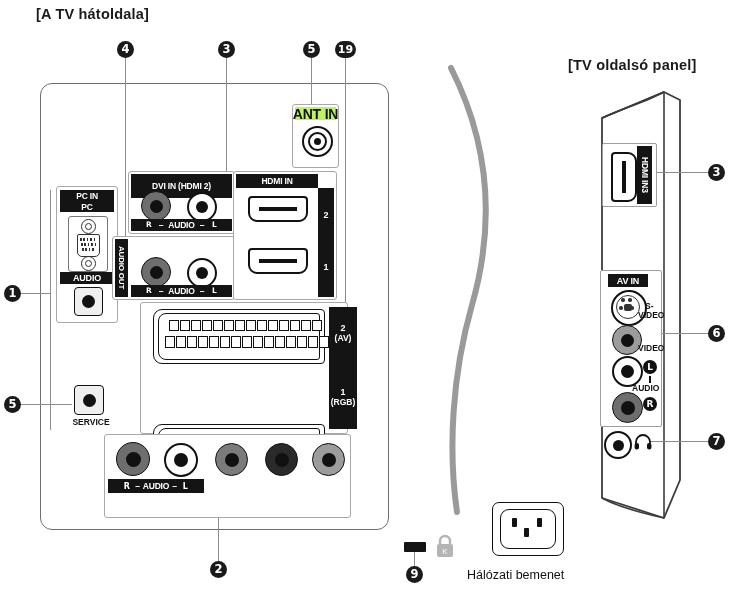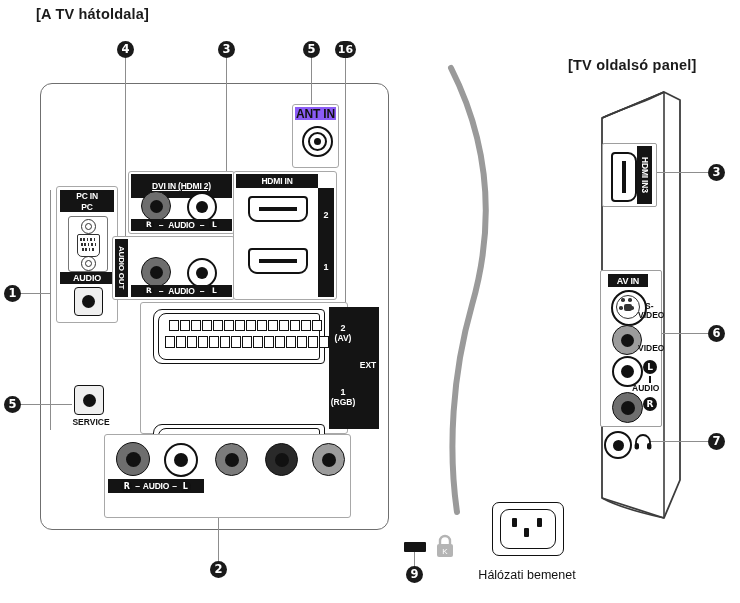--- a/index.html
+++ b/index.html
@@ -94,27 +94,27 @@
 <div class="abs lead v" style="left:311px;top:58px;height:46px;"></div>
 <div class="abs lead v" style="left:345px;top:58px;height:250px;"></div>
 <div class="abs lead h" style="left:20px;top:293px;width:30px;"></div>
 <div class="abs lead v" style="left:50px;top:190px;height:240px;"></div>
 <div class="abs lead h" style="left:20px;top:404px;width:52px;"></div>
 <div class="abs lead v" style="left:218px;top:515px;height:46px;"></div>
 
 <div class="abs bullet" style="left:117px;top:41px;">4</div>
 <div class="abs bullet" style="left:218px;top:41px;">3</div>
 <div class="abs bullet" style="left:303px;top:41px;">5</div>
-<div class="abs bullet wide" style="left:335px;top:41px;">16</div>
+<div class="abs bullet wide" style="left:335px;top:41px;">19</div>
 <div class="abs bullet" style="left:4px;top:285px;">1</div>
 <div class="abs bullet" style="left:4px;top:396px;">5</div>
 <div class="abs bullet" style="left:210px;top:561px;">2</div>
 
 <div class="abs shell" style="left:292px;top:104px;width:45px;height:62px;">
-  <div class="barlabel" style="position:absolute;left:2px;top:2px;width:41px;height:13px;background:#8b5cf6;color:#111;font-size:12px;">ANT IN</div>
+  <div class="barlabel" style="position:absolute;left:2px;top:2px;width:41px;height:13px;background:#bef264;color:#111;font-size:14px;">ANT IN</div>
   <div class="coax" style="position:absolute;left:9px;top:21px;width:27px;height:27px;">
     <div class="c2" style="width:15px;height:15px;">
       <div class="c3" style="width:7px;height:7px;"></div>
     </div>
   </div>
 </div>
 
 <div class="abs shell" style="left:56px;top:186px;width:60px;height:135px;">
   <div class="barlabel" style="position:absolute;left:3px;top:3px;width:54px;height:11px;">PC IN</div>
   <div class="barlabel" style="position:absolute;left:3px;top:14px;width:54px;height:11px;">PC</div>
@@ -139,21 +139,21 @@
 </div>
 
 <div class="abs" style="left:70px;top:385px;width:42px;height:42px;">
   <div class="plate" style="width:28px;height:28px;margin-left:4px;">
     <div class="hole" style="width:13px;height:13px;"></div>
   </div>
   <div class="ticklabel" style="text-align:center;margin-top:2px;">SERVICE</div>
 </div>
 
 <div class="abs shell" style="left:128px;top:171px;width:105px;height:61px;">
-  <div class="barlabel" style="position:absolute;left:2px;top:2px;width:101px;height:24px;text-decoration:underline;">DVI IN (HDMI 2)</div>
+  <div class="barlabel" style="position:absolute;left:2px;top:2px;width:101px;height:24px;">DVI IN (HDMI 2)</div>
   <div class="abs rca dark" style="left:12px;top:19px;width:28px;height:28px;">
     <div class="pin" style="width:13px;height:13px;"></div>
   </div>
   <div class="abs rca white" style="left:58px;top:20px;width:26px;height:26px;">
     <div class="pin" style="width:12px;height:12px;"></div>
   </div>
   <div class="barlabel" style="position:absolute;left:2px;top:47px;width:101px;height:12px;">
     <span class="lrdot" style="width:10px;height:10px;font-size:7.5px;line-height:10px;">R</span>
     <span style="margin:0 5px;">–</span>
     <span>AUDIO</span>
@@ -270,23 +270,20 @@
         <span class="scartpin" style="width:8px;height:10px;"></span>
     </div>
   </div>
 
   <div class="abs" style="left:188px;top:4px;width:28px;height:122px;background:#141414;">
     <div class="whitetick" style="margin-top:16px;">2</div>
     <div class="whitetick" style="font-size:8.5px;">(AV)</div>
     <div class="whitetick" style="margin-top:44px;">1</div>
     <div class="whitetick" style="font-size:8.5px;">(RGB)</div>
   </div>
-  <div class="abs" style="left:216px;top:4px;width:22px;height:122px;background:#141414;">
-    <div class="whitetick" style="font-size:8.5px;margin-top:53px;">EXT</div>
-  </div>
 </div>
 
 <div class="abs shell" style="left:104px;top:434px;width:245px;height:82px;">
   <div class="abs rca dark" style="left:11px;top:7px;width:32px;height:32px;">
     <div class="pin" style="width:15px;height:15px;"></div>
   </div>
   <div class="abs rca white" style="left:59px;top:8px;width:30px;height:30px;">
     <div class="pin" style="width:14px;height:14px;"></div>
   </div>
   <div class="abs rca mid" style="left:110px;top:8px;width:31px;height:31px;">
@@ -321,21 +318,21 @@
   <rect x="3" y="10" width="16" height="13" rx="2" fill="#b4b4b4"></rect>
   <text x="11" y="20" font-size="8" fill="#fff" text-anchor="middle" font-family="Liberation Sans, sans-serif">K</text>
 </svg>
 
 <div class="abs" style="left:492px;top:502px;width:70px;height:52px;border:1.8px solid #111;border-radius:7px;background:#fff;">
   <div class="abs" style="left:7px;top:6px;width:54px;height:38px;border:1.8px solid #111;border-radius:9px;background:#fff;"></div>
   <div class="abs" style="left:19px;top:15px;width:5px;height:9px;background:#111;border-radius:1px;"></div>
   <div class="abs" style="left:44px;top:15px;width:5px;height:9px;background:#111;border-radius:1px;"></div>
   <div class="abs" style="left:31px;top:25px;width:5px;height:9px;background:#111;border-radius:1px;"></div>
 </div>
-<div class="abs caption" style="left:467px;top:568px;width:120px;text-align:center;">Hálózati bemenet</div>
+<div class="abs caption" style="left:467px;top:568px;width:120px;">Hálózati bemenet</div>
 
 <svg class="abs" style="left:588px;top:88px;" width="110" height="440" viewBox="0 0 110 440">
   <path d="M14 30 L76 4 L92 12 L92 392 L76 430 L14 410 Z" fill="#ffffff" stroke="#3c3c3c" stroke-width="1.8" stroke-linejoin="round"></path>
   <path d="M14 30 L76 4" fill="none" stroke="#3c3c3c" stroke-width="1.8"></path>
   <path d="M76 4 L76 430" fill="none" stroke="#3c3c3c" stroke-width="1.6"></path>
   <path d="M14 30 C 30 22, 58 14, 76 4" fill="none" stroke="#3c3c3c" stroke-width="1.6"></path>
   <path d="M14 410 C 32 420, 58 426, 76 430" fill="none" stroke="#3c3c3c" stroke-width="1.6"></path>
 </svg>
 
 <div class="abs lead h" style="left:656px;top:172px;width:52px;"></div>

